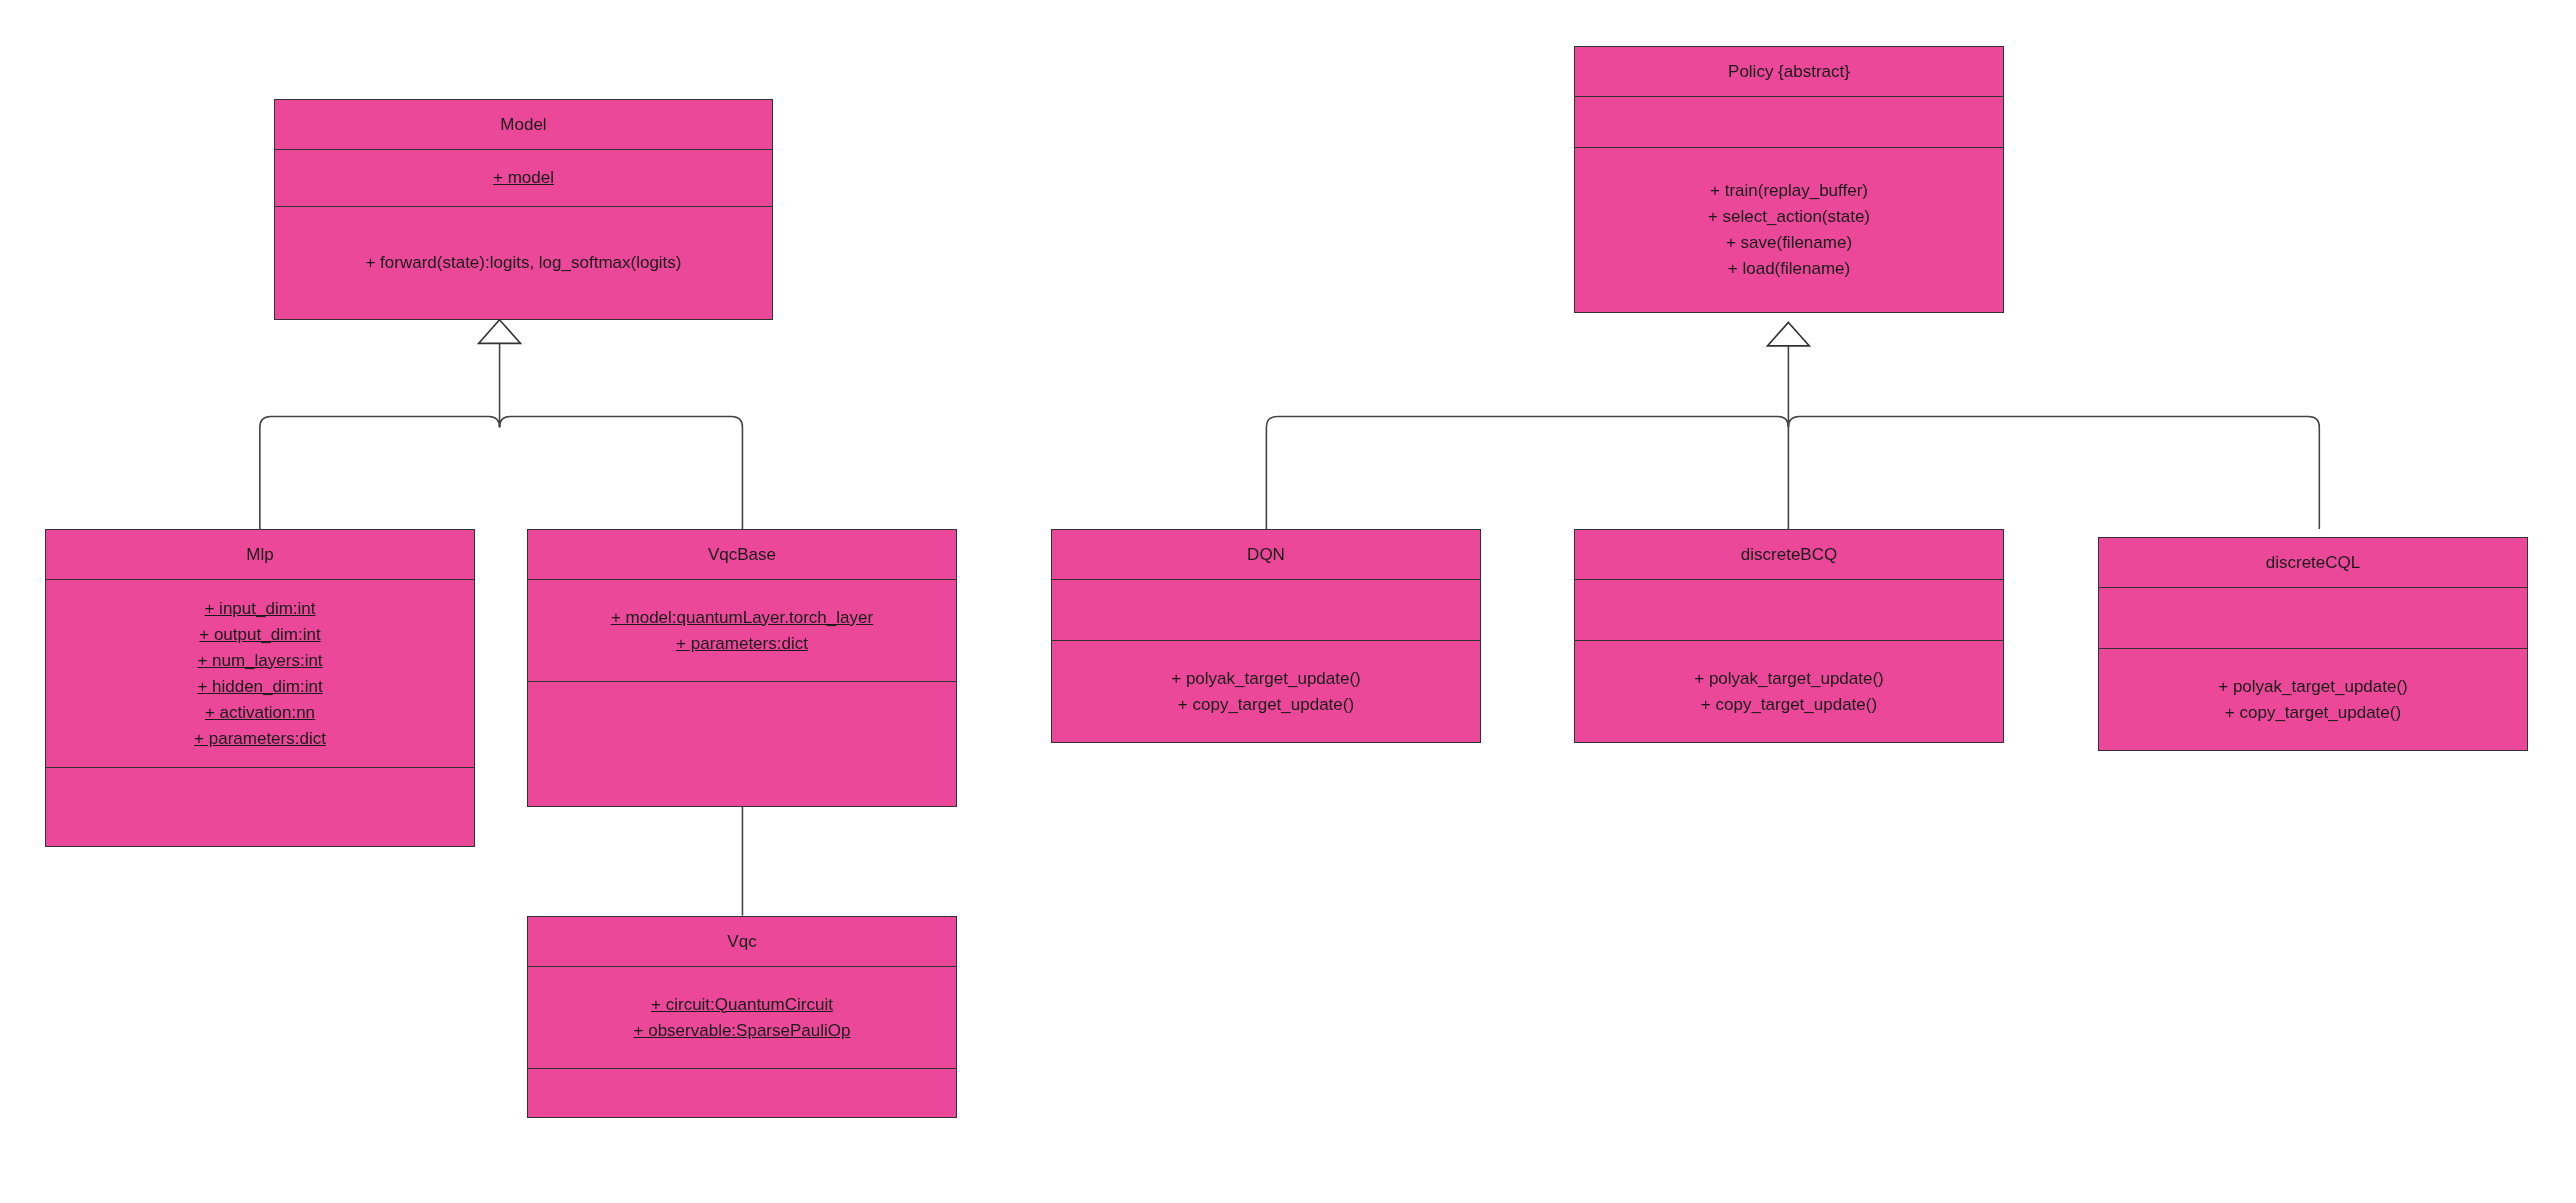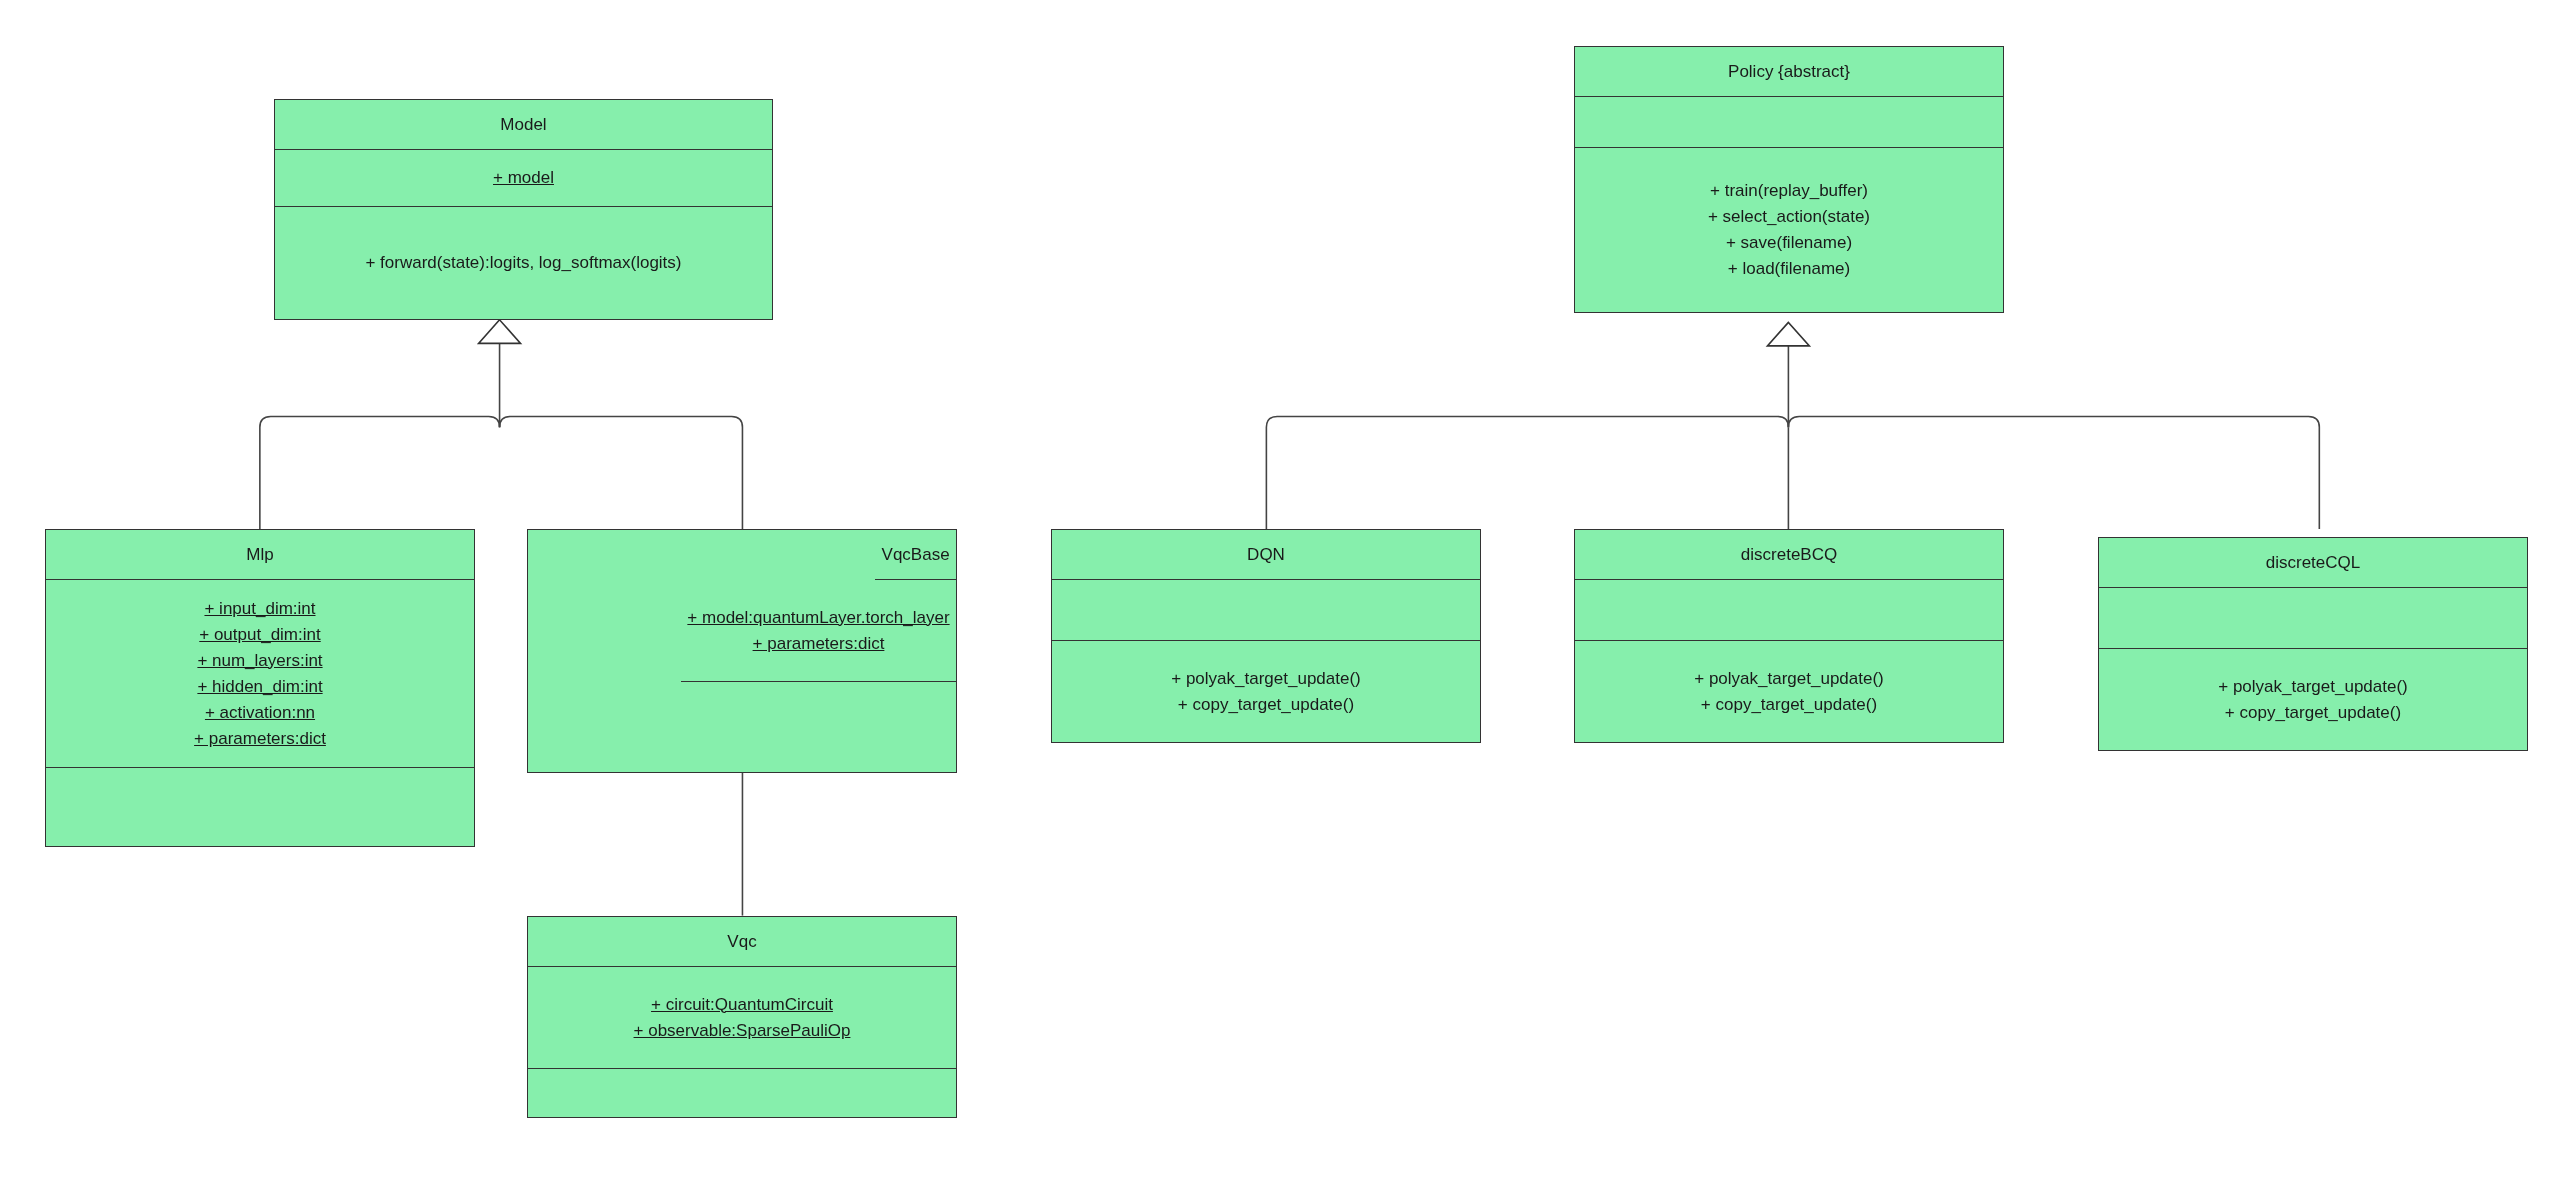--- a/index.html
+++ b/index.html
@@ -22,21 +22,21 @@
     top: 0;
     width: 2576px;
     height: 1203px;
     z-index: 1;
   }
   
   .uml-class {
     position: absolute;
     z-index: 2;
     box-sizing: border-box;
-    background: #86efac;
+    background: #ec4899;
     border: 1.9px solid #333333;
     display: flex;
     flex-direction: column;
   }
   .uml-compartment {
     box-sizing: border-box;
     display: flex;
     align-items: center;
     justify-content: center;
     text-align: center;
@@ -104,21 +104,21 @@
     <div class="uml-compartment uml-name" style="height:50px;">Mlp</div>
     <div class="uml-compartment uml-attrs uml-lines" style="height:188px;">+ input_dim:int
 + output_dim:int
 + num_layers:int
 + hidden_dim:int
 + activation:nn
 + parameters:dict</div>
     <div class="uml-compartment uml-ops uml-lines" style="flex:1;"></div>
   </div>
 
-  <div class="uml-class" style="left:527px; top:529px; width:430px; height:244px;align-items:flex-end;">
+  <div class="uml-class" style="left:527px; top:529px; width:430px; height:278px;">
     <div class="uml-compartment uml-name" style="height:50px;">VqcBase</div>
     <div class="uml-compartment uml-attrs uml-lines" style="height:102px;">+ model:quantumLayer.torch_layer
 + parameters:dict</div>
     <div class="uml-compartment uml-ops uml-lines" style="flex:1;"></div>
   </div>
 
   <div class="uml-class" style="left:527px; top:916px; width:430px; height:202px;">
     <div class="uml-compartment uml-name" style="height:50px;">Vqc</div>
     <div class="uml-compartment uml-attrs uml-lines" style="height:102px;">+ circuit:QuantumCircuit
 + observable:SparsePauliOp</div>

